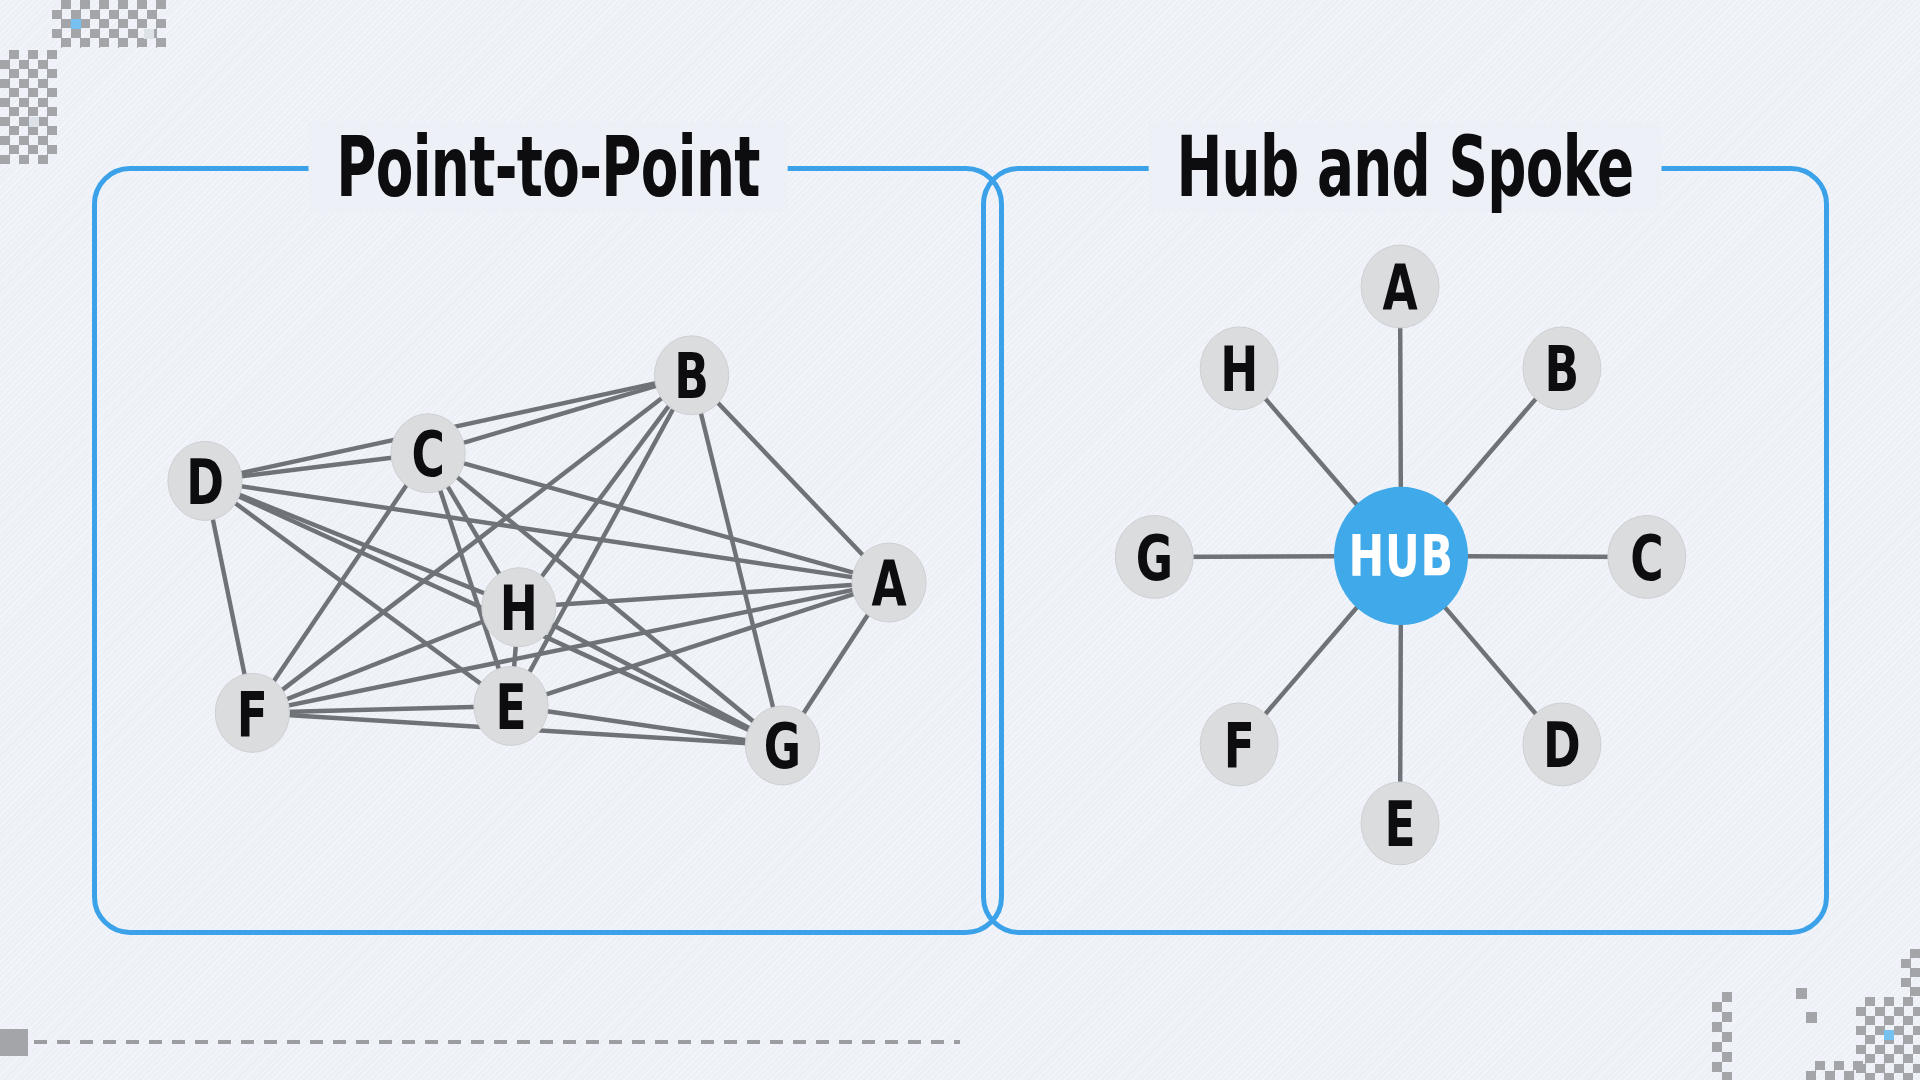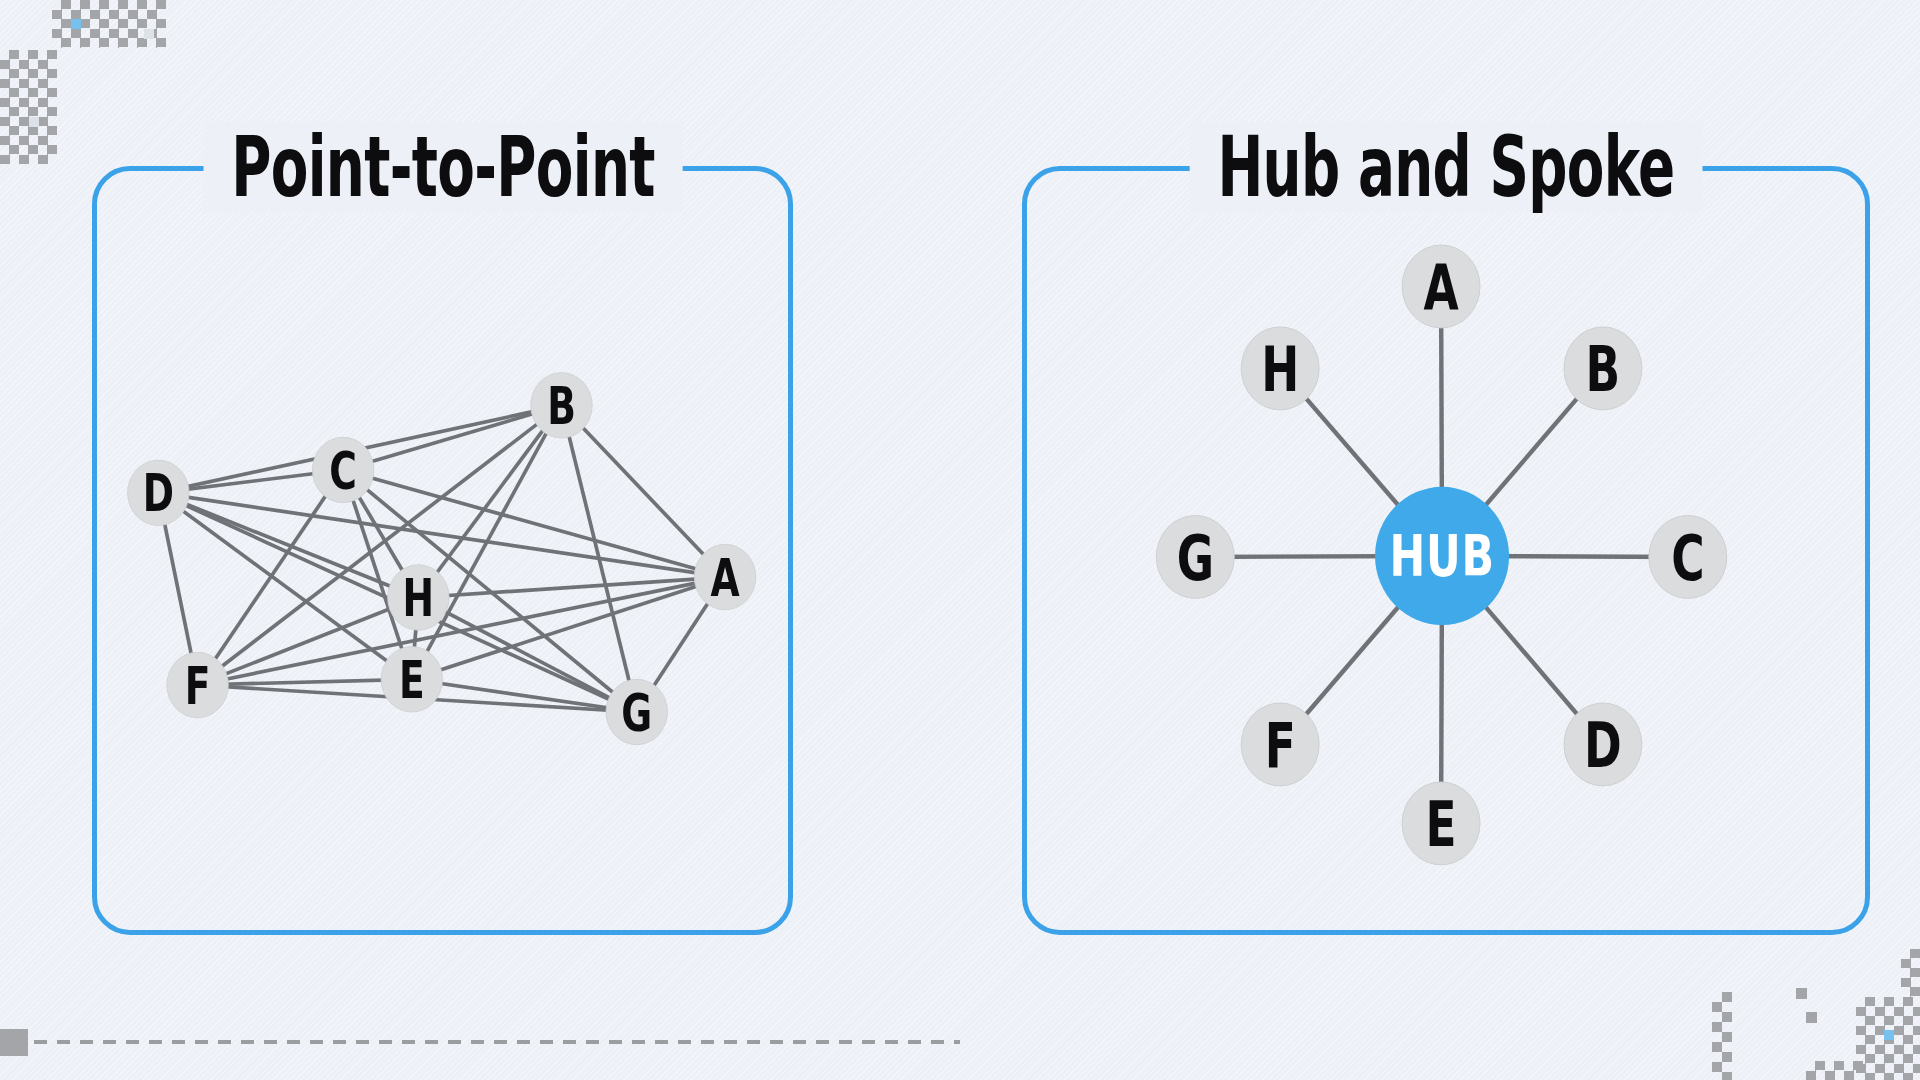--- a/index.html
+++ b/index.html
@@ -61,21 +61,21 @@
   svg text {
     font-family: "DejaVu Sans", "Liberation Sans", sans-serif;
     font-weight: bold;
   }
 </style>
 </head>
 <body>
 
 <div class="stage">
 
-  <section class="panel" id="panel-0" style="left: 92px; top: 166px; width: 701px; height: 769px;">
+  <section class="panel" id="panel-0" style="left: 92px; top: 166px; width: 912px; height: 769px;">
     <h2 class="panel-title">Point-to-Point</h2>
     <svg class="diagram-svg" id="svg-0" viewBox="0 0 845 769">
         <line x1="768" y1="417" x2="568" y2="207" stroke="#6f7377" stroke-width="4.5"></line>
         <line x1="768" y1="417" x2="301" y2="286" stroke="#6f7377" stroke-width="4.5"></line>
         <line x1="768" y1="417" x2="75" y2="314" stroke="#6f7377" stroke-width="4.5"></line>
         <line x1="768" y1="417" x2="385" y2="542" stroke="#6f7377" stroke-width="4.5"></line>
         <line x1="768" y1="417" x2="123" y2="549" stroke="#6f7377" stroke-width="4.5"></line>
         <line x1="768" y1="417" x2="660" y2="582" stroke="#6f7377" stroke-width="4.5"></line>
         <line x1="768" y1="417" x2="393" y2="442" stroke="#6f7377" stroke-width="4.5"></line>
         <line x1="568" y1="207" x2="301" y2="286" stroke="#6f7377" stroke-width="4.5"></line>
@@ -127,21 +127,21 @@
           <ellipse cx="660" cy="582" rx="37.599999999999994" ry="40" fill="#dbdcde" stroke="#cdced1" stroke-width="1"></ellipse>
           <text transform="translate(660 583) scale(0.72 1)" text-anchor="middle" dominant-baseline="central" font-size="64" fill="#0d0d0f">G</text>
         </g>
         <g>
           <ellipse cx="393" cy="442" rx="37.599999999999994" ry="40" fill="#dbdcde" stroke="#cdced1" stroke-width="1"></ellipse>
           <text transform="translate(393 443) scale(0.72 1)" text-anchor="middle" dominant-baseline="central" font-size="64" fill="#0d0d0f">H</text>
         </g>
       </svg>
   </section>
 
-  <section class="panel" id="panel-1" style="left: 981px; top: 166px; width: 848px; height: 769px; margin-left: 41px;">
+  <section class="panel" id="panel-1" style="left: 981px; top: 166px; width: 848px; height: 769px;">
     <h2 class="panel-title">Hub and Spoke</h2>
     <svg class="diagram-svg" id="svg-1" viewBox="0 0 848 769">
         <line x1="420" y1="390" x2="419" y2="117" stroke="#6f7377" stroke-width="4.5"></line>
         <line x1="420" y1="390" x2="583" y2="200" stroke="#6f7377" stroke-width="4.5"></line>
         <line x1="420" y1="390" x2="669" y2="391" stroke="#6f7377" stroke-width="4.5"></line>
         <line x1="420" y1="390" x2="583" y2="581" stroke="#6f7377" stroke-width="4.5"></line>
         <line x1="420" y1="390" x2="419" y2="661" stroke="#6f7377" stroke-width="4.5"></line>
         <line x1="420" y1="390" x2="256" y2="581" stroke="#6f7377" stroke-width="4.5"></line>
         <line x1="420" y1="390" x2="170" y2="391" stroke="#6f7377" stroke-width="4.5"></line>
         <line x1="420" y1="390" x2="256" y2="200" stroke="#6f7377" stroke-width="4.5"></line>

